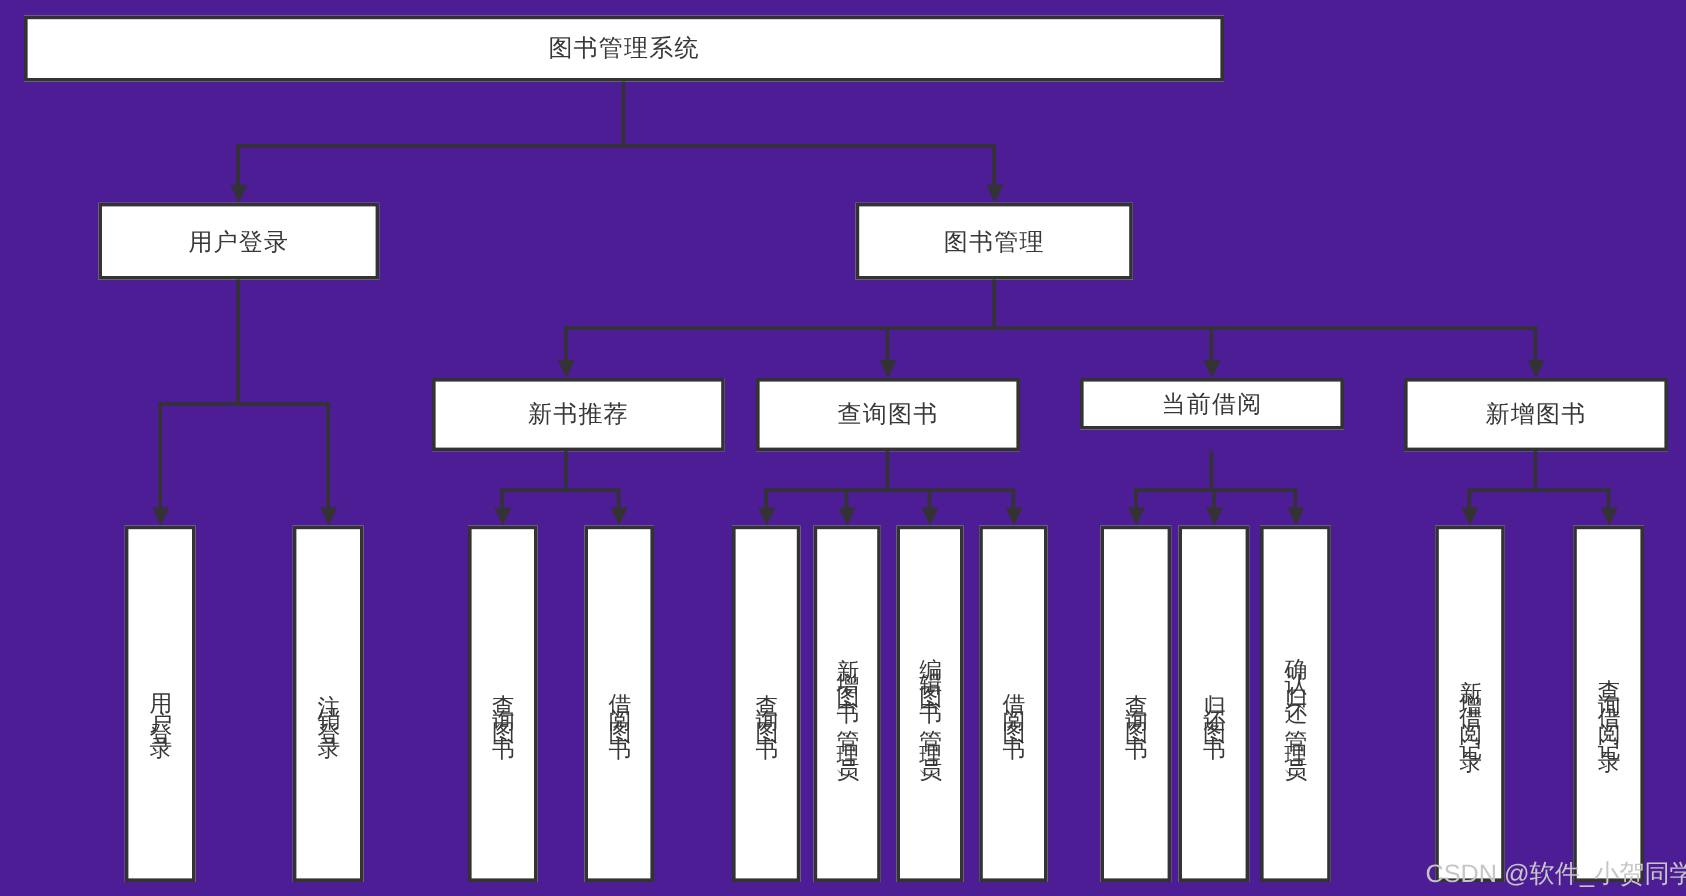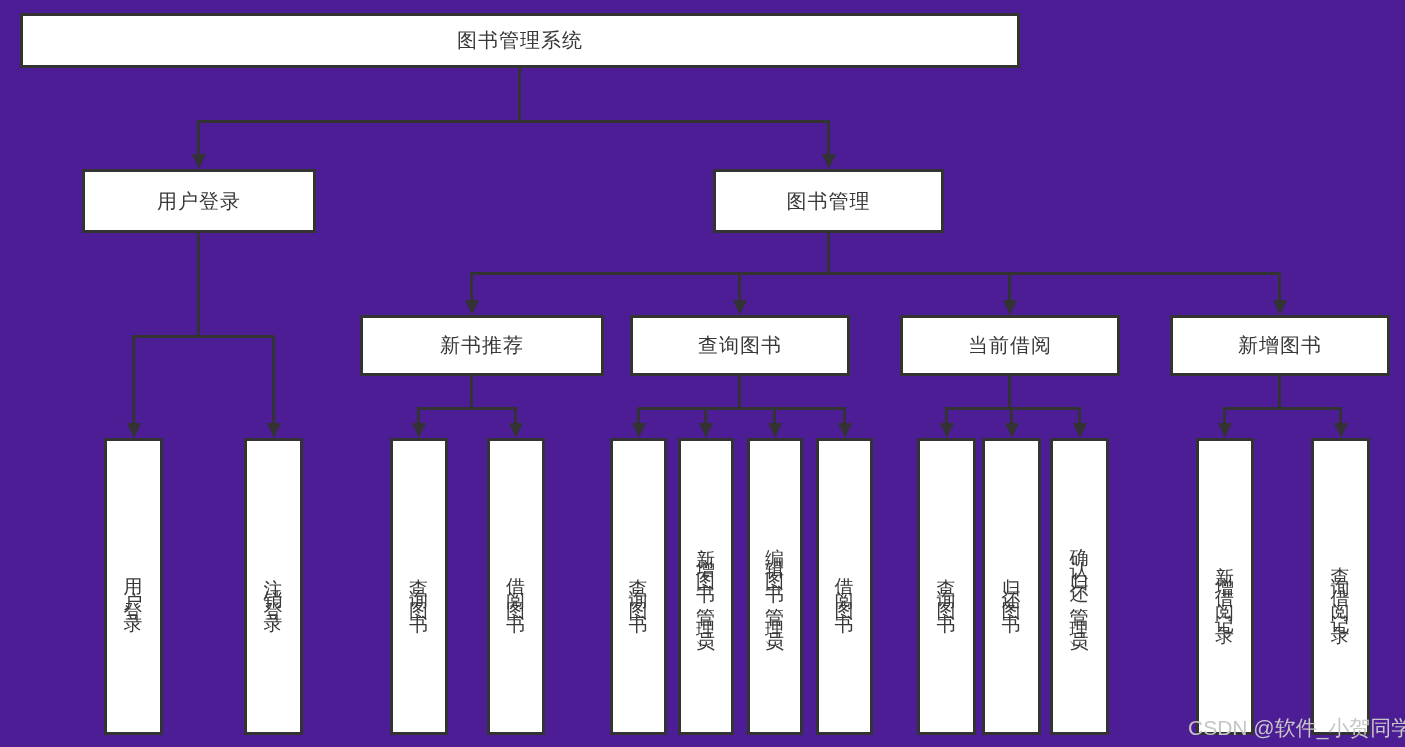--- a/index.html
+++ b/index.html
@@ -98,21 +98,21 @@
   <div class="arrow" style="left:465px; top:300px"></div>
   <div class="vline" style="left:738px; top:272px; height:28px"></div>
   <div class="arrow" style="left:733px; top:300px"></div>
   <div class="vline" style="left:1008px; top:272px; height:28px"></div>
   <div class="arrow" style="left:1003px; top:300px"></div>
   <div class="vline" style="left:1278px; top:272px; height:28px"></div>
   <div class="arrow" style="left:1273px; top:300px"></div>
 
   <div class="box" style="left:360px; top:315px; width:244px; height:61px">新书推荐</div>
   <div class="box" style="left:630px; top:315px; width:220px; height:61px">查询图书</div>
-  <div class="box" style="left:900px; top:315px; width:220px; height:61px">当前借阅</div>
+  <div class="box" style="left:900px; top:315px; width:220px; height:43px">当前借阅</div>
   <div class="box" style="left:1170px; top:315px; width:220px; height:61px">新增图书</div>
 
   <div class="vline" style="left:470px; top:376px; height:31px"></div>
   <div class="hline" style="left:417px; top:407px; width:100px"></div>
   <div class="vline" style="left:417px; top:407px; height:16px"></div>
   <div class="arrow" style="left:412px; top:423px"></div>
   <div class="vline" style="left:514px; top:407px; height:16px"></div>
   <div class="arrow" style="left:509px; top:423px"></div>
 
   <div class="vline" style="left:738px; top:376px; height:31px"></div>

